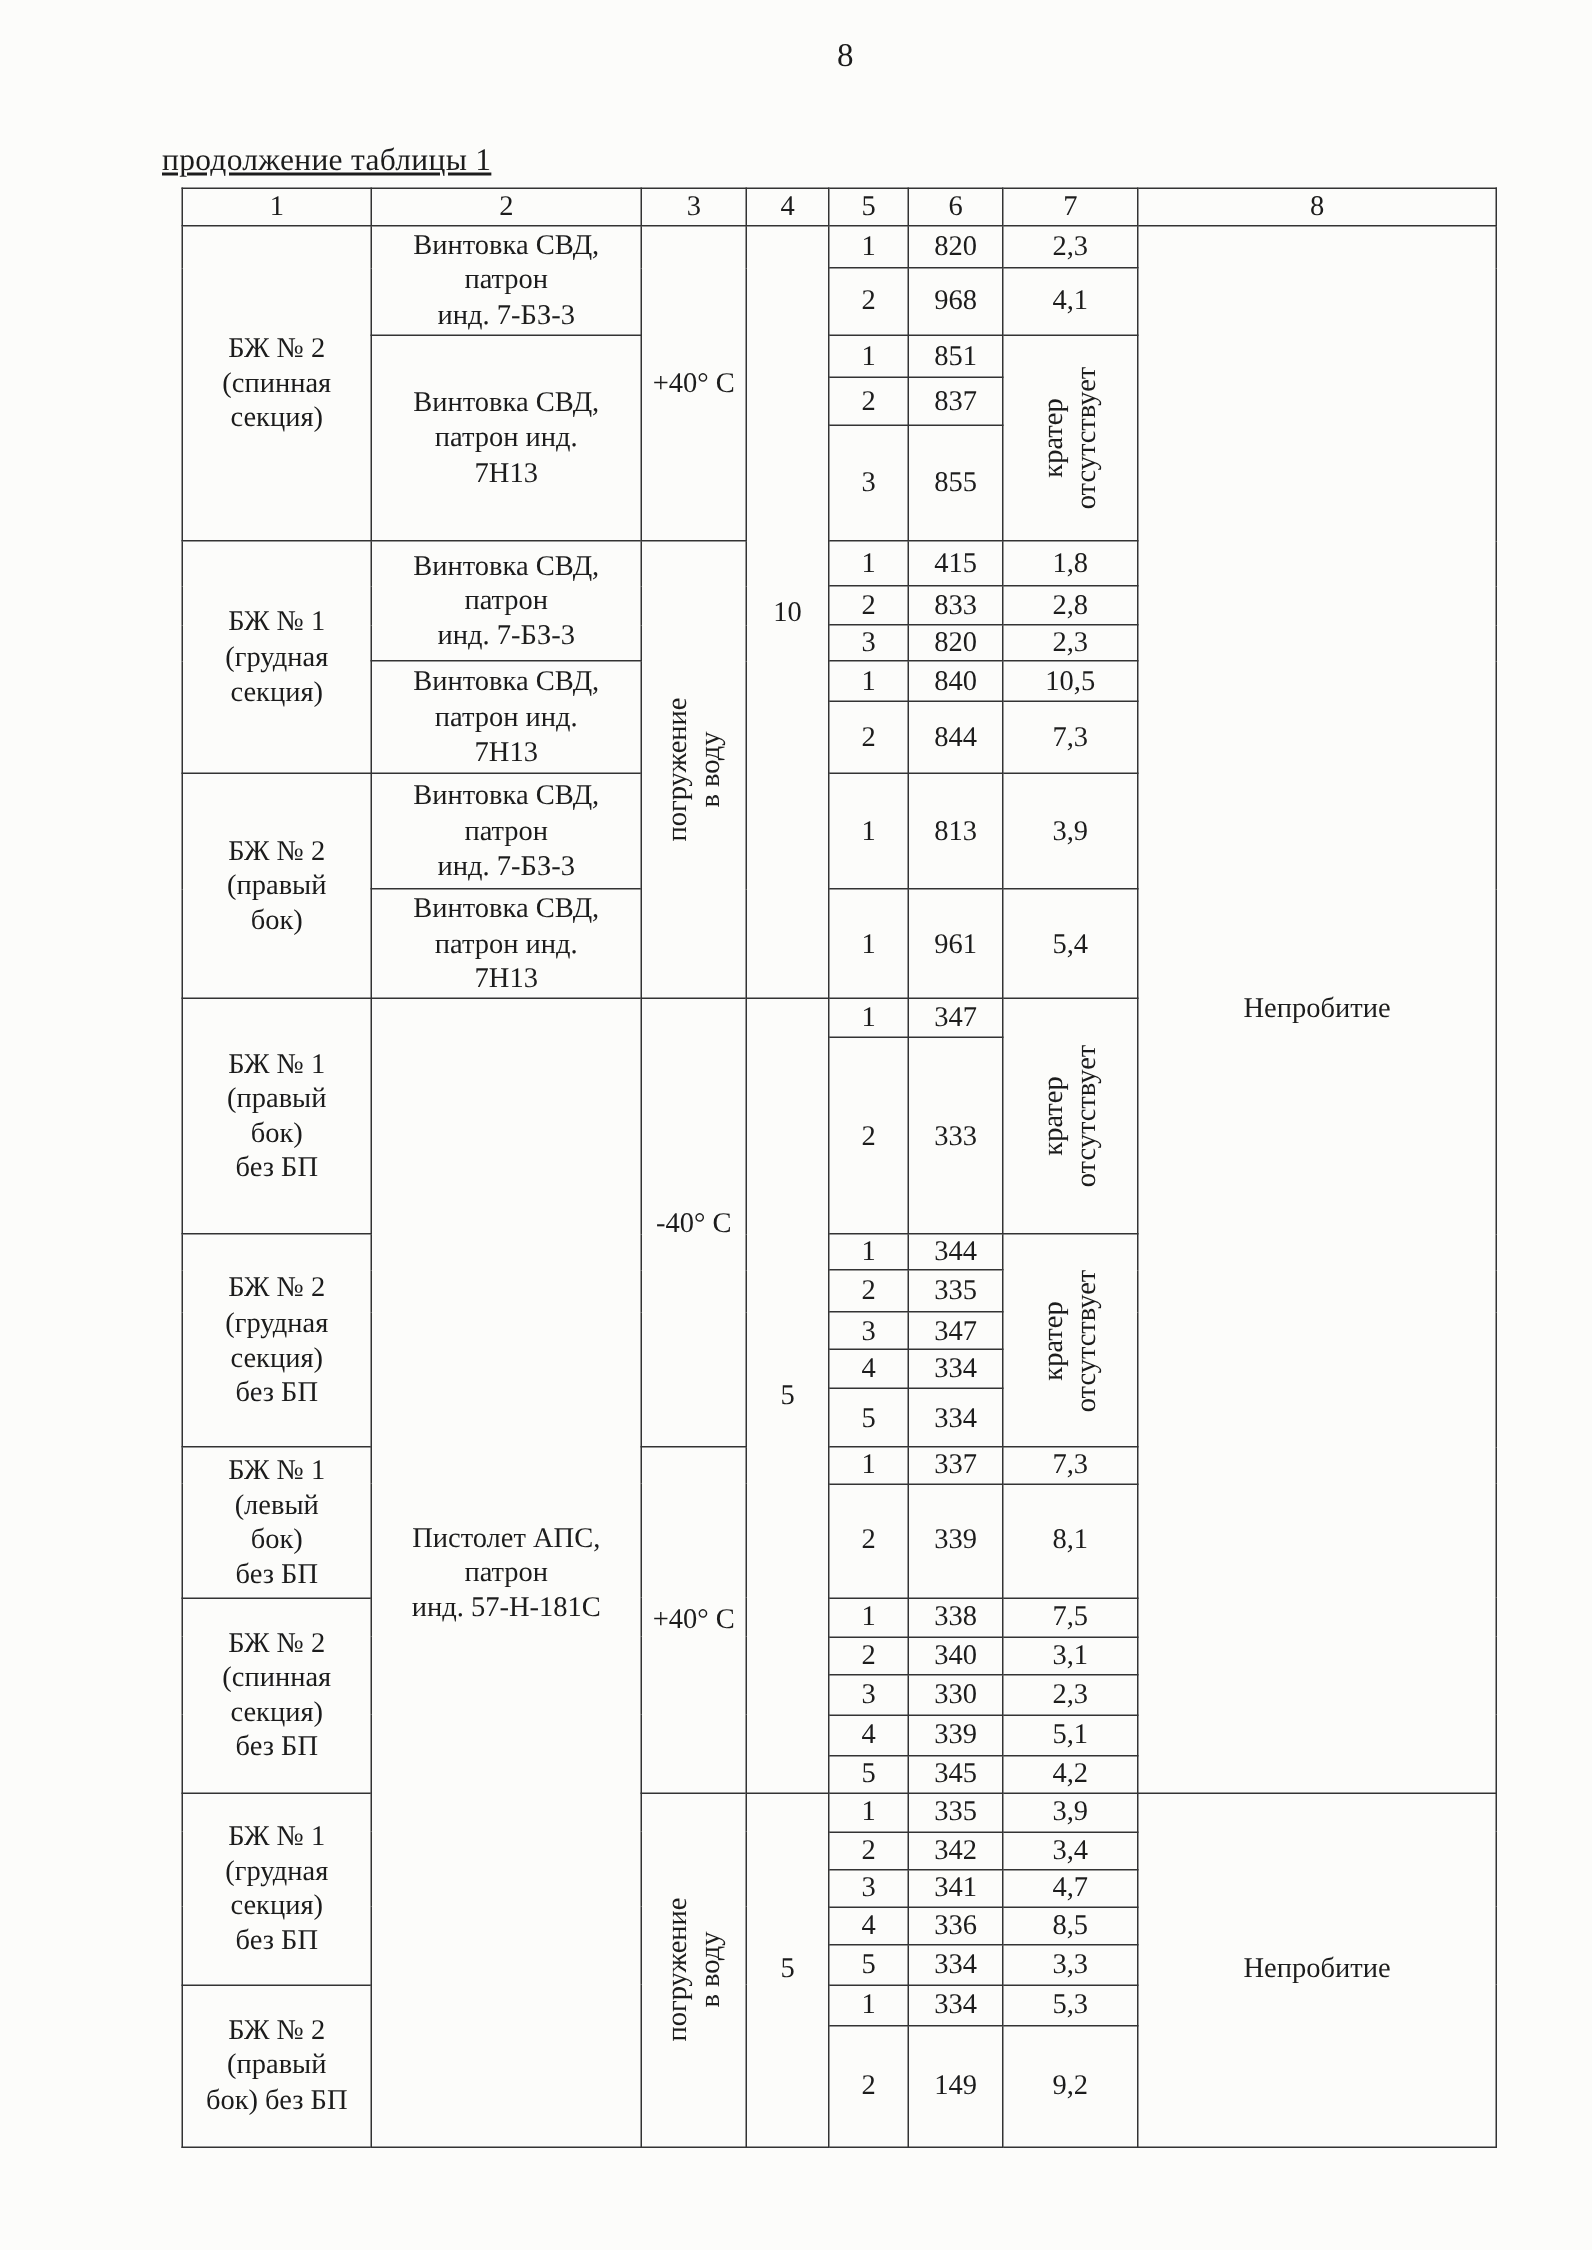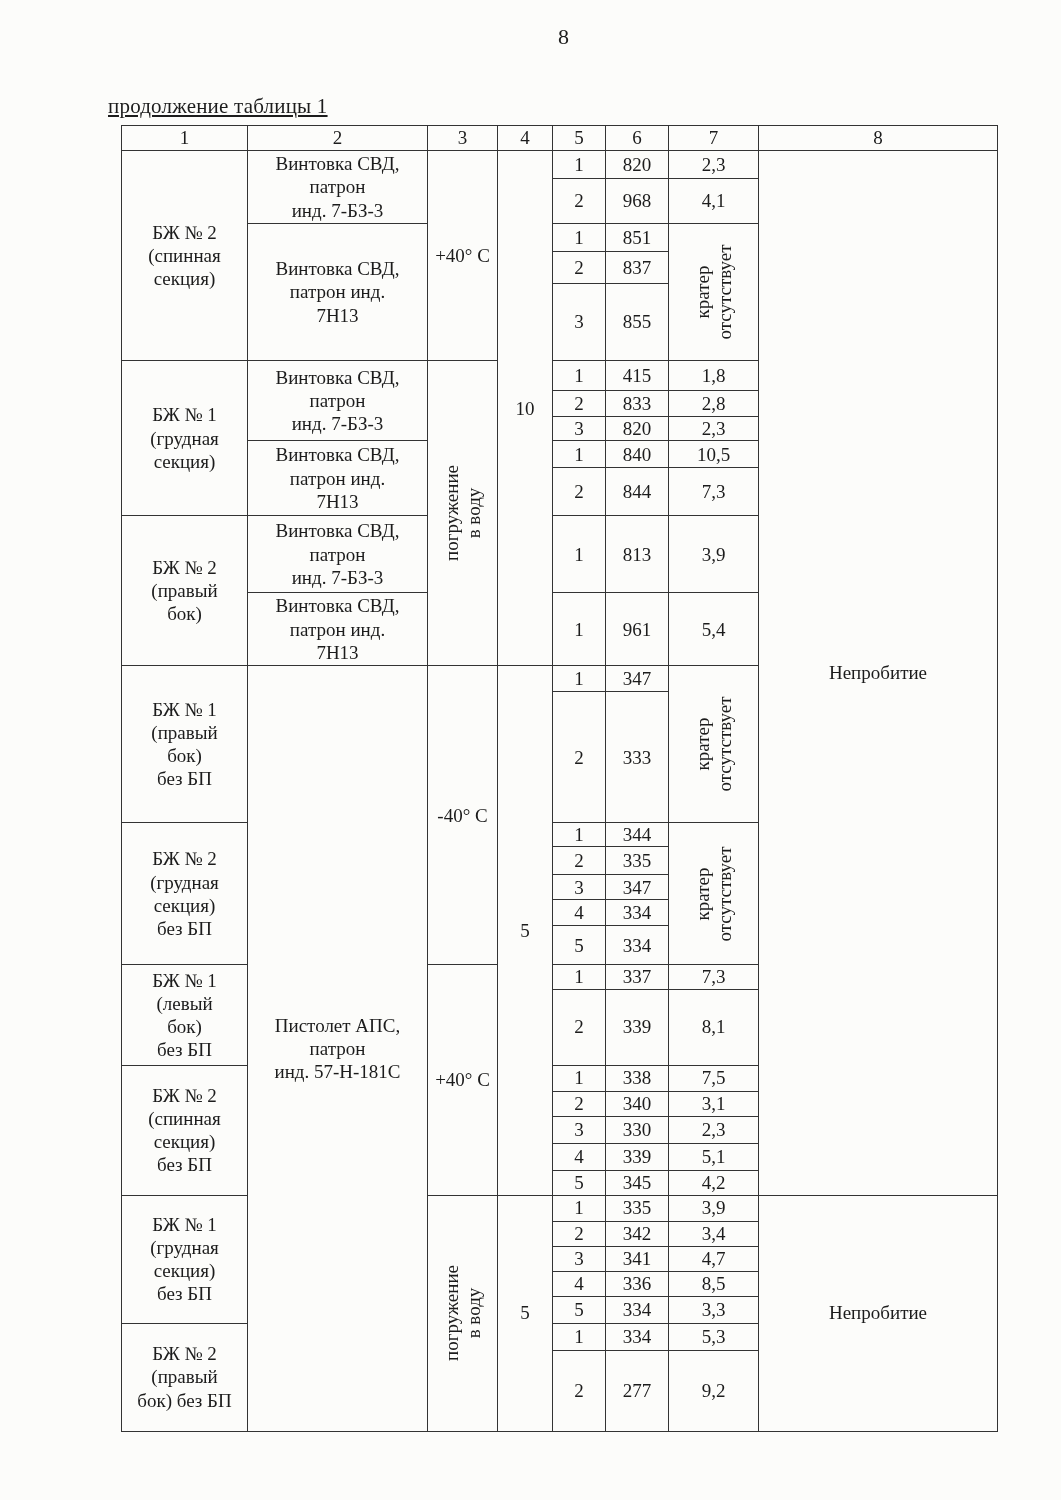--- a/index.html
+++ b/index.html
@@ -290,18 +290,18 @@
         <tr style="height: 27px;">
           <td rowspan="2">БЖ № 2
 (правый
 бок) без БП</td>
           <td>1</td>
           <td>334</td>
           <td>5,3</td>
         </tr>
         <tr style="height: 81px;">
           <td>2</td>
-          <td>277</td>
+          <td>149</td>
           <td>9,2</td>
         </tr>
       </tbody>
   </table>
 </div>
 
 </body></html>

